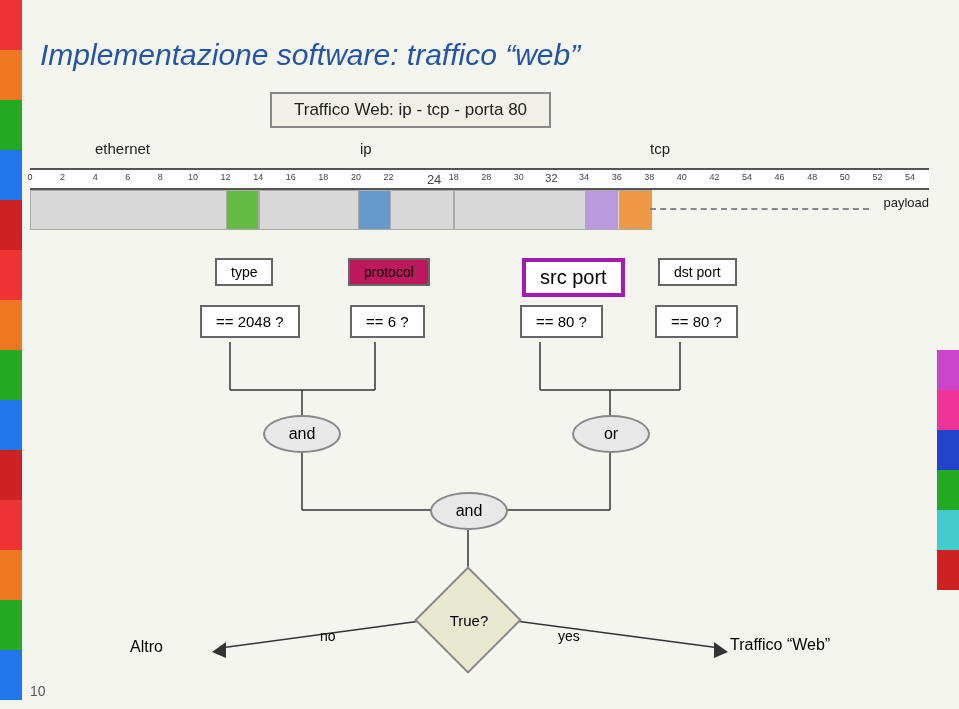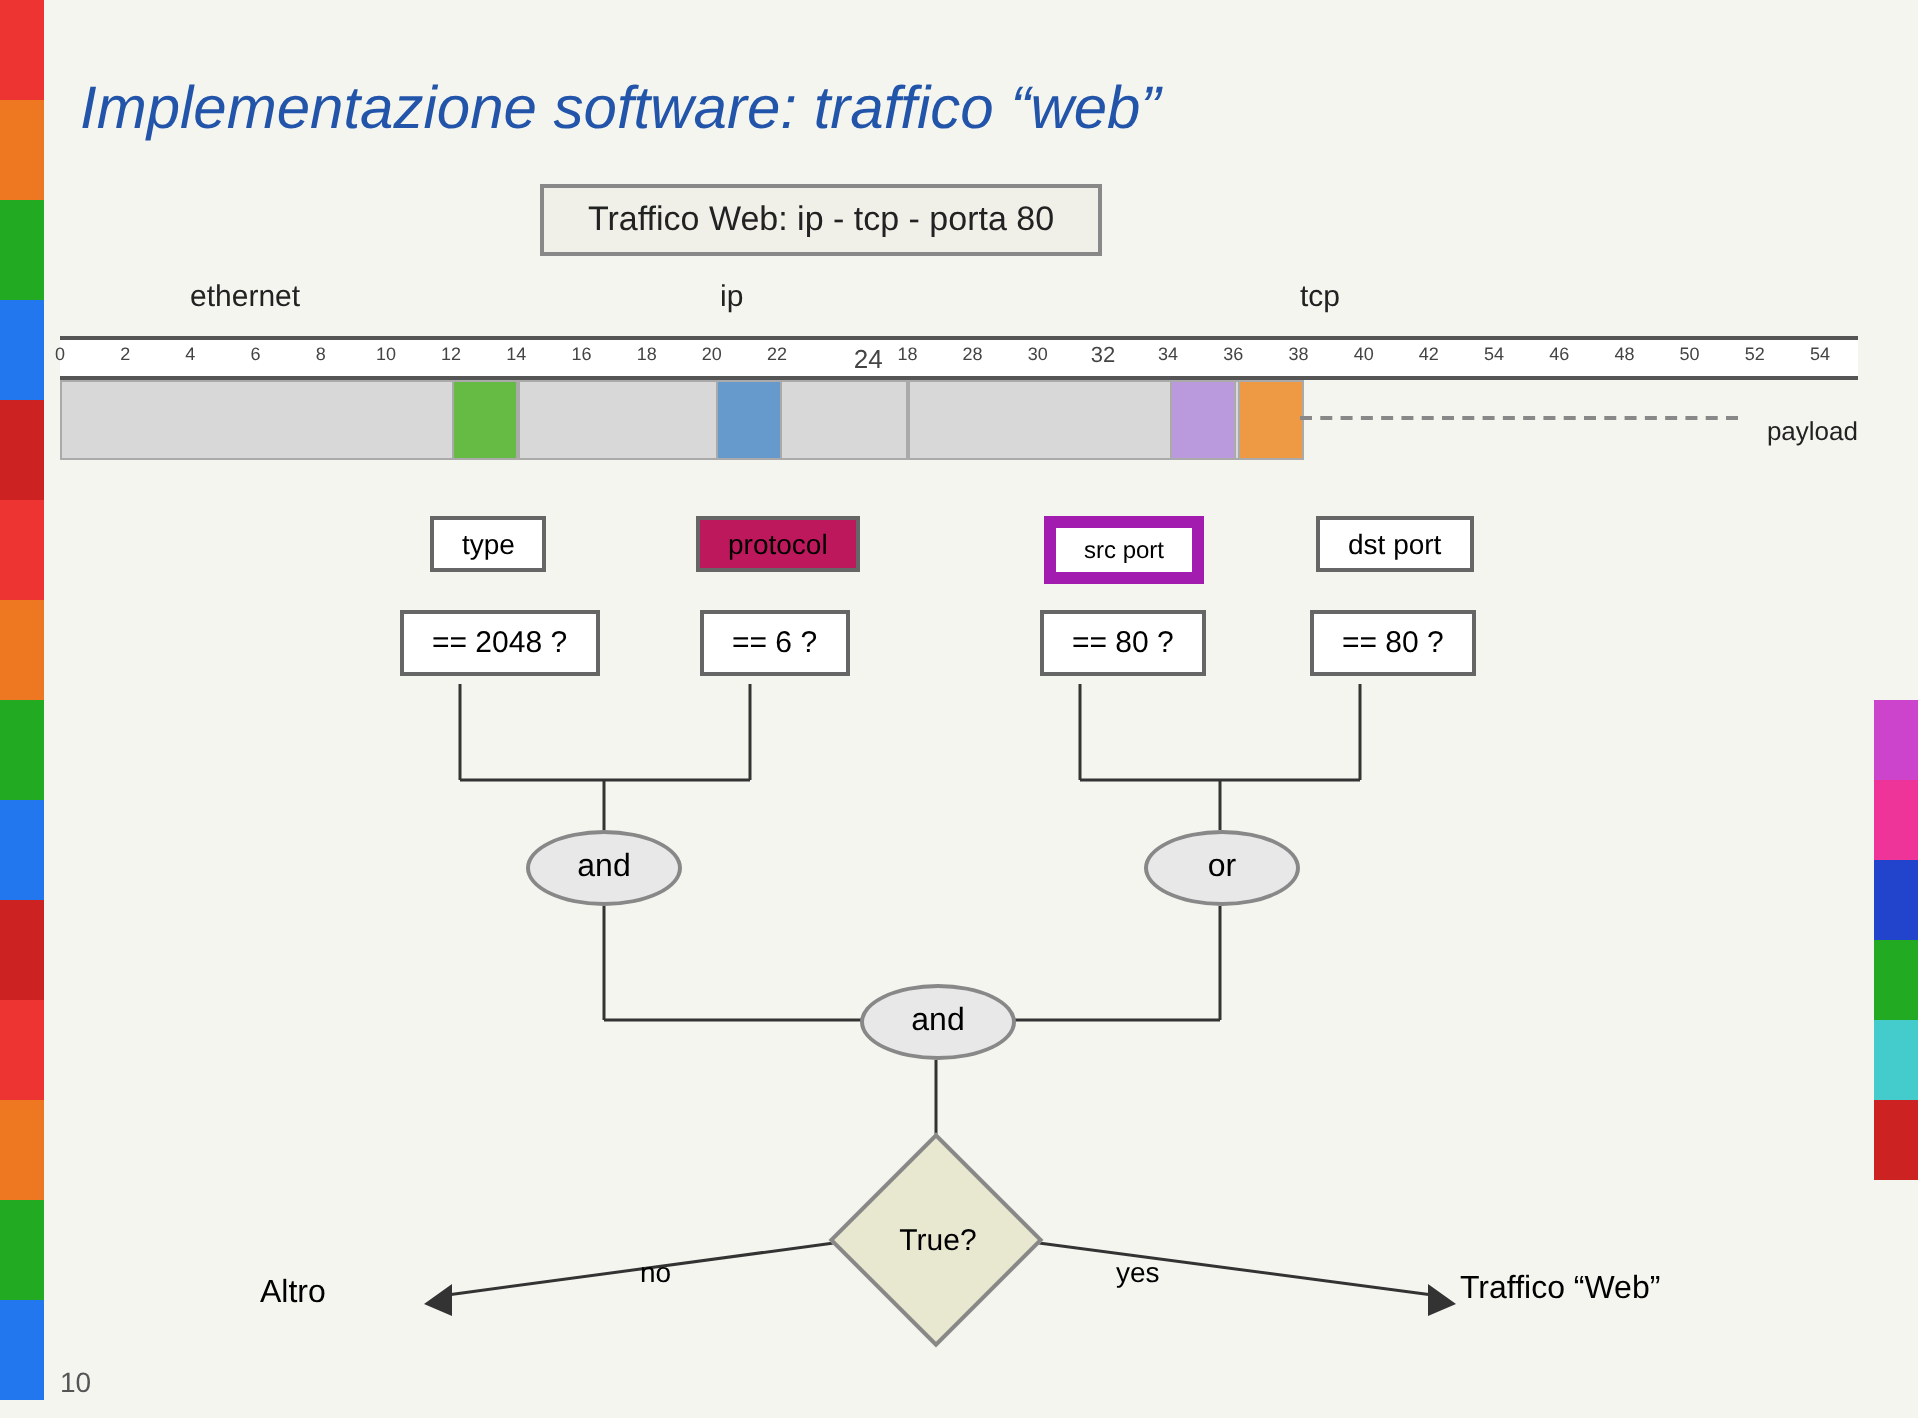--- a/index.html
+++ b/index.html
@@ -165,36 +165,36 @@
 
     <div style="position:absolute;left:328px;top:0;width:33px;height:100%;background:#6699cc;border:1px solid #aaa;"></div>
 
     <div style="position:absolute;left:424px;top:0;width:196px;height:100%;background:#d8d8d8;border:1px solid #aaa;"></div>
 
     <div style="position:absolute;left:555px;top:0;width:33px;height:100%;background:#bb99dd;border:1px solid #aaa;"></div>
 
     <div style="position:absolute;left:589px;top:0;width:33px;height:100%;background:#ee9944;border:1px solid #aaa;"></div>
 
     <div style="position:absolute;left:620px;top:18px;right:60px;border-top:2px dashed #888;"></div>
-    <span style="position:absolute;right:0;top:18px;font-size:13px;color:#222;">payload</span>
+    <span style="position:absolute;right:0;top:5px;font-size:13px;color:#222;">payload</span>
   </div>
 </div>
 
 <div style="position:absolute;top:258px;left:30px;right:30px;">
 
   <div style="position:absolute;left:185px;top:0;">
     <div style="border:2px solid #666;background:#fff;padding:4px 14px;font-size:14px;text-align:center;display:inline-block;">type</div>
   </div>
 
   <div style="position:absolute;left:318px;top:0;">
     <div style="border:2px solid #666;background:#be185d;padding:4px 14px;font-size:14px;text-align:center;display:inline-block;">protocol</div>
   </div>
 
   <div style="position:absolute;left:492px;top:0;">
-    <div style="border:6px solid #a21caf;background:#fff;padding:4px 14px;font-size:12px;text-align:center;display:inline-block;">src port</div>
+    <div style="border:4px solid #a21caf;background:#fff;padding:4px 14px;font-size:20px;text-align:center;display:inline-block;">src port</div>
   </div>
 
   <div style="position:absolute;left:628px;top:0;text-decoration:underline;">
     <div style="border:2px solid #666;background:#fff;padding:4px 14px;font-size:14px;text-align:center;display:inline-block;">dst port</div>
   </div>
 </div>
 
 <div style="position:absolute;top:305px;left:30px;right:30px;">
 
   <div style="position:absolute;left:170px;top:0;">

